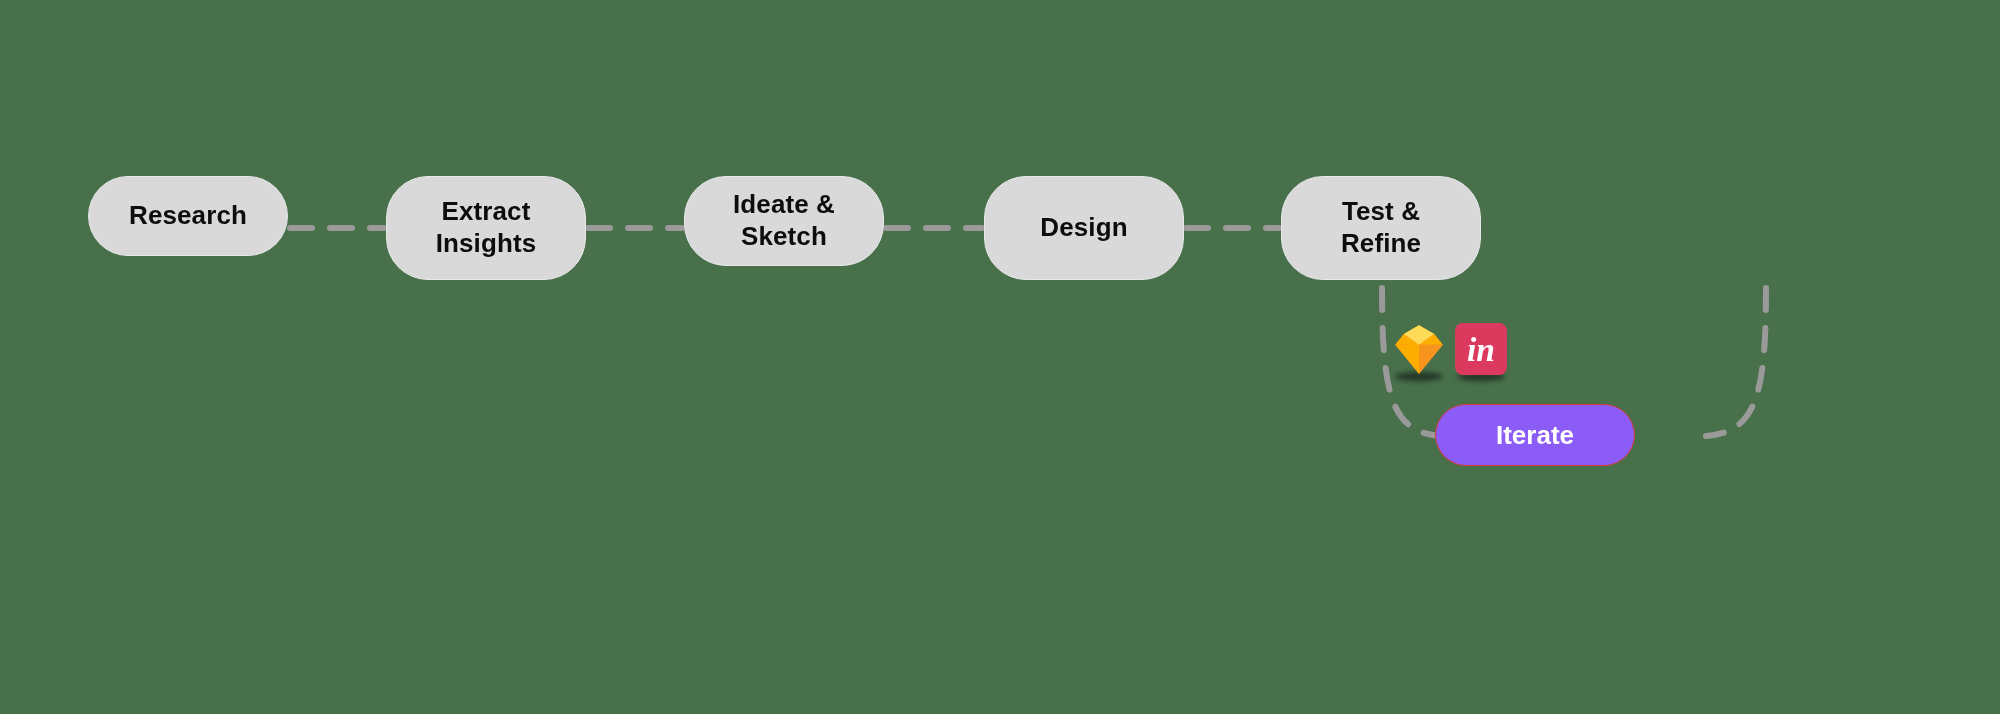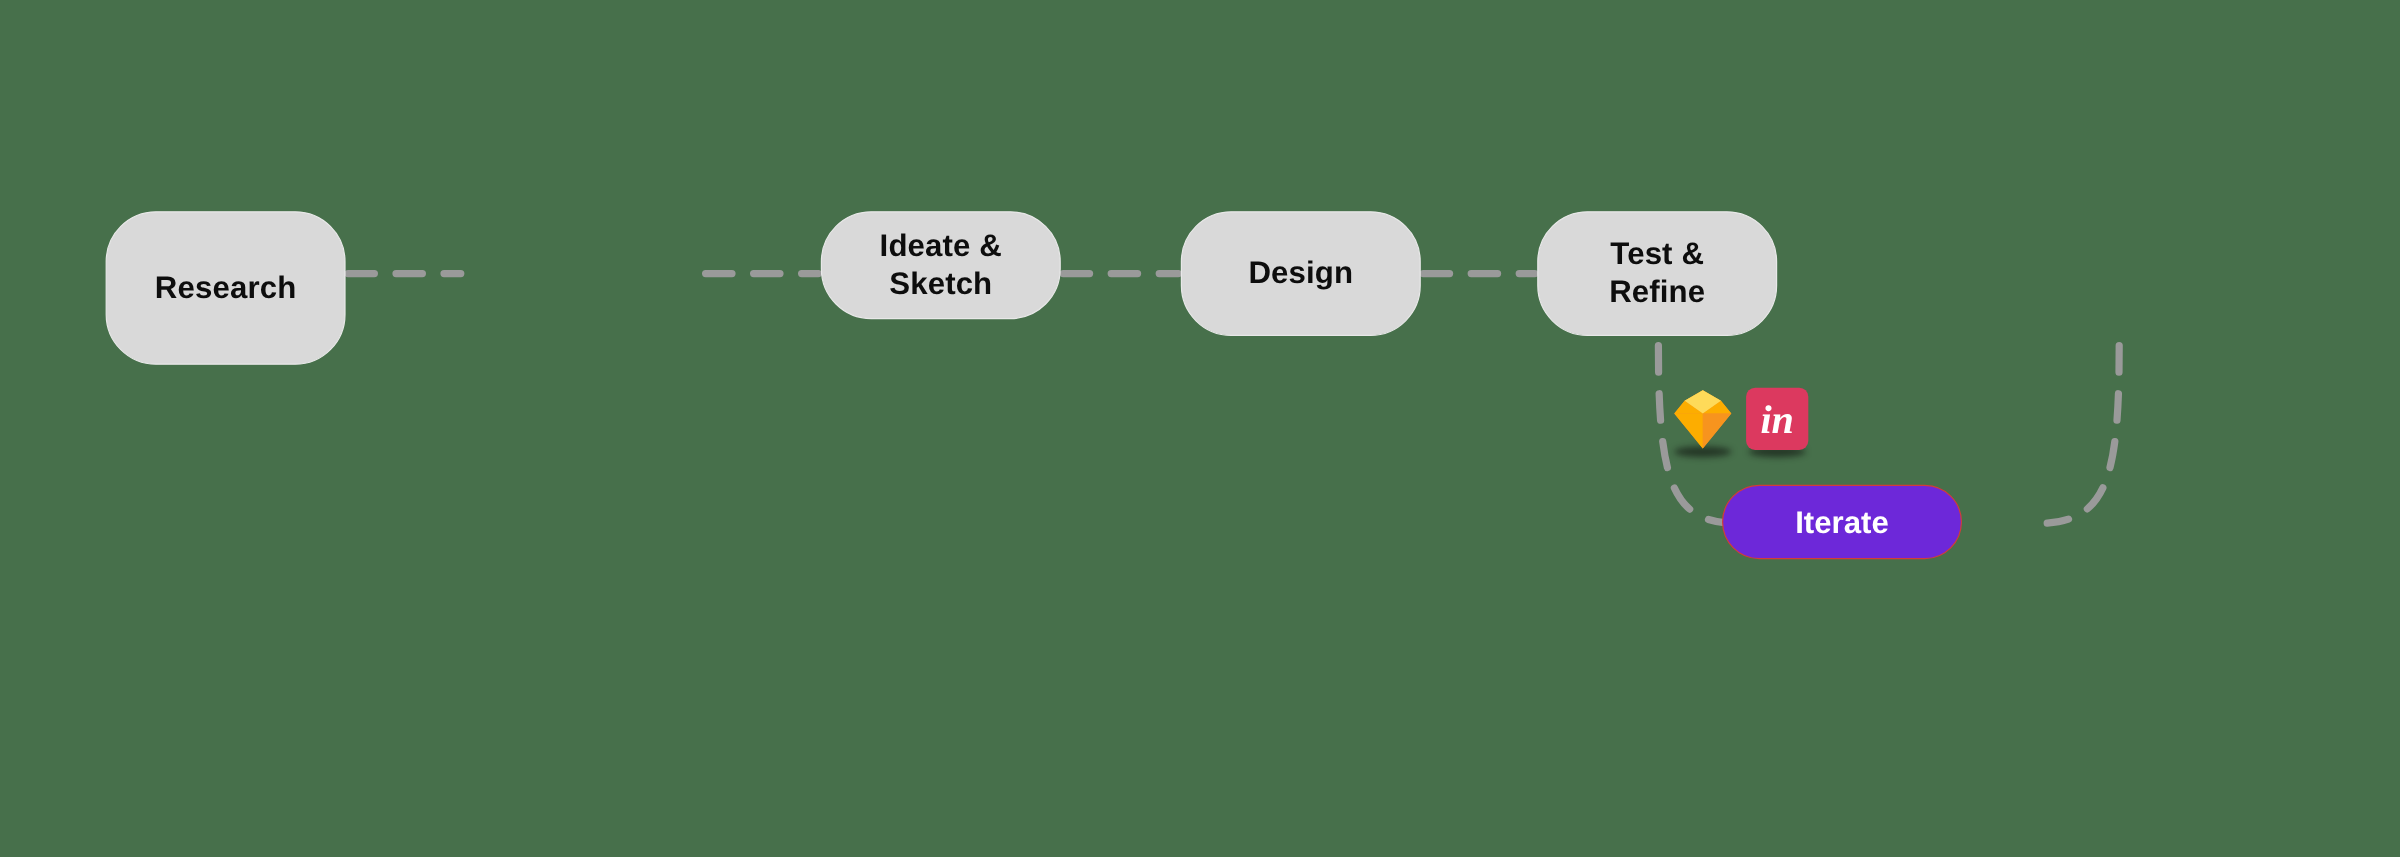--- a/index.html
+++ b/index.html
@@ -50,21 +50,21 @@
   .node .label {
     display: block;
     padding: 0 10px;
     white-space: pre-line;
   }
 
   
   .pill {
     position: absolute;
     box-sizing: border-box;
-    background: #6d28d9;
+    background: #8b5cf6;
     border: 1.5px solid #d33c39;
     border-radius: 34px;
     display: flex;
     align-items: center;
     justify-content: center;
     color: #ffffff;
     font-weight: bold;
     font-size: 26px;
     z-index: 3;
   }
@@ -113,24 +113,28 @@
       <line x1="588" y1="228" x2="682" y2="228"></line>
       <line x1="886" y1="228" x2="982" y2="228"></line>
       <line x1="1186" y1="228" x2="1279" y2="228"></line>
     </g>
     <g fill="none" stroke="#9a9a9a" stroke-width="6" stroke-linecap="round" stroke-dasharray="22 18">
       <path d="M 1382 288 C 1382 396 1392 432 1440 436"></path>
       <path d="M 1766 288 C 1766 396 1756 432 1706 436"></path>
     </g>
   </svg>
 
-  <div class="node" style="left:88px; top:176px; width:200px; height:128px;">
+  <div class="node" style="left:88px; top:176px; width:200px; height:80px;">
     <span class="label">Research</span>
   </div>
 
+  <div class="node" style="left:386px; top:176px; width:200px; height:104px;">
+    <span class="label">Extract
+Insights</span>
+  </div>
 
   <div class="node" style="left:684px; top:176px; width:200px; height:90px;">
     <span class="label">Ideate &amp;
 Sketch</span>
   </div>
 
   <div class="node" style="left:984px; top:176px; width:200px; height:104px;">
     <span class="label">Design</span>
   </div>
 

